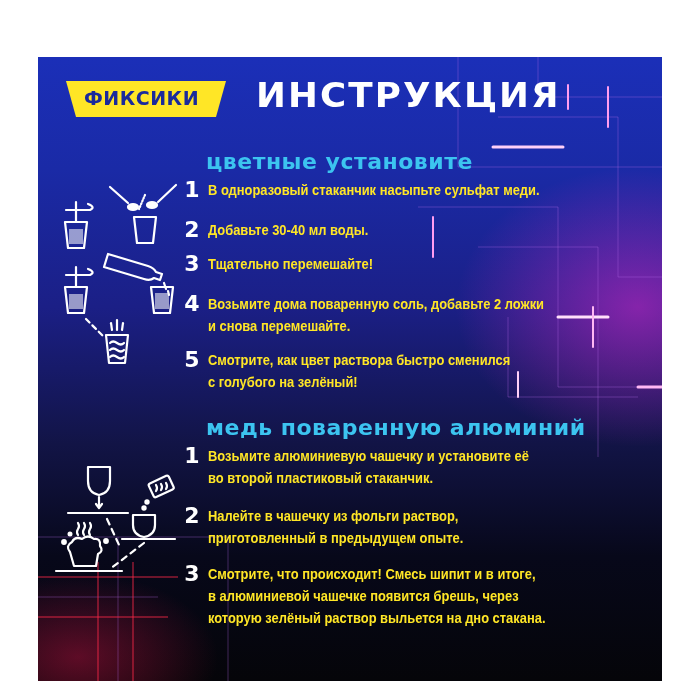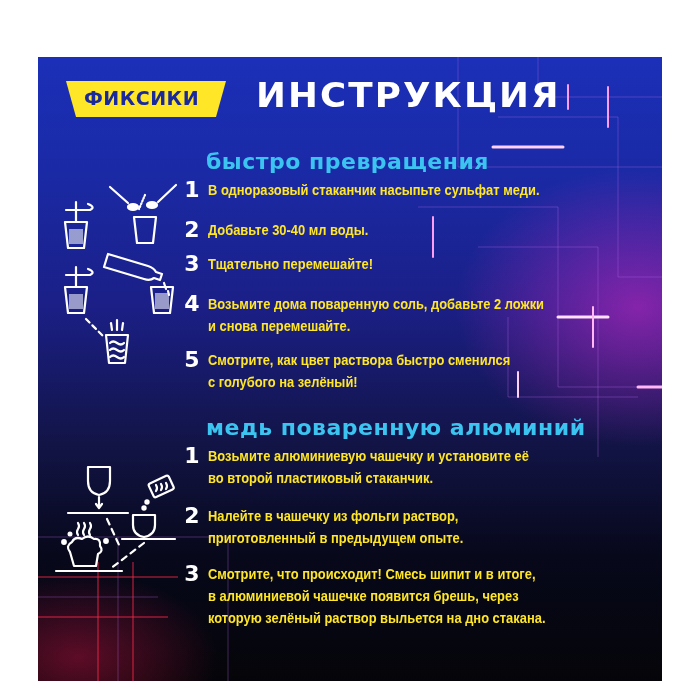--- a/index.html
+++ b/index.html
@@ -55,21 +55,21 @@
 
   <div class="logo">
     <svg width="160" height="40" viewBox="0 0 160 40">
       <polygon points="0,2 160,2 150,38 10,38" fill="#ffe626"></polygon>
     </svg>
     <span style="position:absolute;left:18px;top:8px;font-family:'DejaVu Sans',sans-serif;font-weight:900;font-size:19px;color:#1a2a9c;letter-spacing:0.5px;">ФИКСИКИ</span>
   </div>
 
   <div class="title">ИНСТРУКЦИЯ</div>
 
-  <div class="sec-title" style="left:168px;top:92px;">быстро превращения</div>
+  <div class="sec-title" style="left:168px;top:92px;">цветные установите</div>
 
   <div class="step" style="top:122px;">
     <div class="num">1</div>
     <div class="txt">
         <div>В одноразовый стаканчик насыпьте сульфат меди.</div>
       </div>
   </div>
   <div class="step" style="top:162px;">
     <div class="num">2</div>
     <div class="txt">

